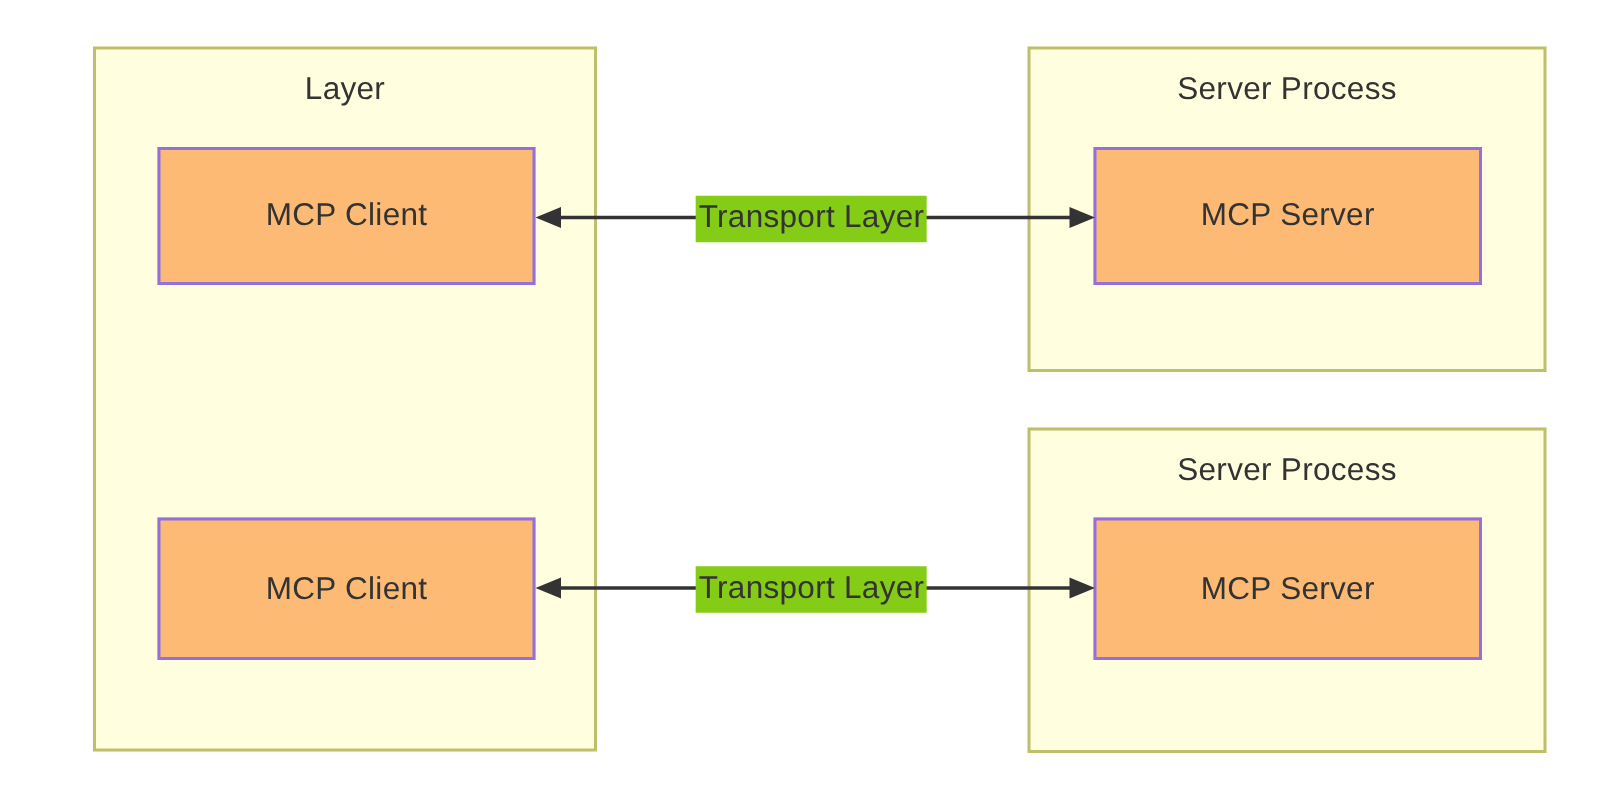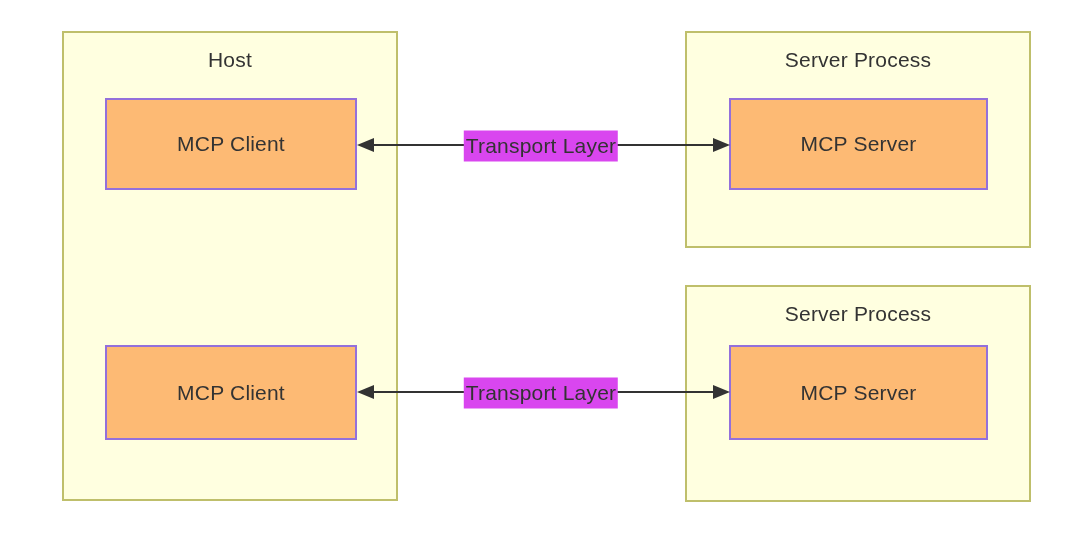--- a/index.html
+++ b/index.html
@@ -67,36 +67,36 @@
     stroke-width: 2.2;
     fill: none;
   }
   .arrow-head {
     fill: #333333;
   }
 
   
   .edge-label {
     position: absolute;
-    background: #d946ef;
+    background: #84cc16;
     color: #333333;
     font-size: 21px;
     letter-spacing: 0.2px;
     white-space: nowrap;
     padding: 3px 2px 4px 2px;
     transform: translate(-50%, -50%);
   }
 </style>
 </head>
 <body>
 
 <div id="diagram-canvas">
 
   <div class="container-box" style="left:62px; top:31px; width:336px; height:470px;">
-    <div class="container-title" style="top:15px;">Host</div>
+    <div class="container-title" style="top:15px;">Layer</div>
   </div>
 
   <div class="node-box" style="left:105px; top:98px; width:252px; height:92px;">
     <span class="node-label">MCP Client</span>
   </div>
 
   <div class="node-box" style="left:105px; top:345px; width:252px; height:95px;">
     <span class="node-label">MCP Client</span>
   </div>
 

